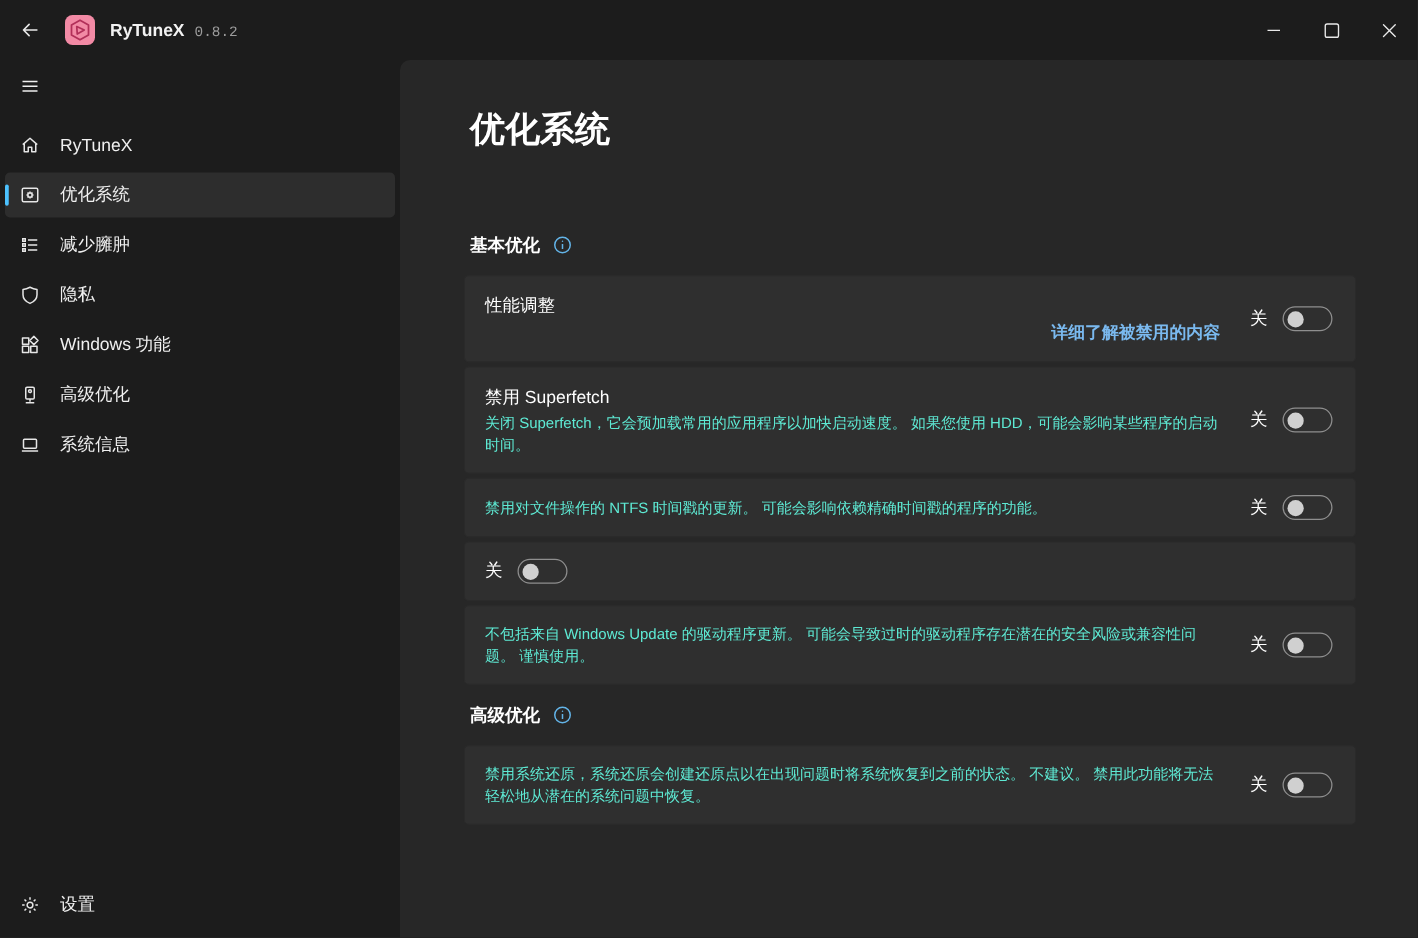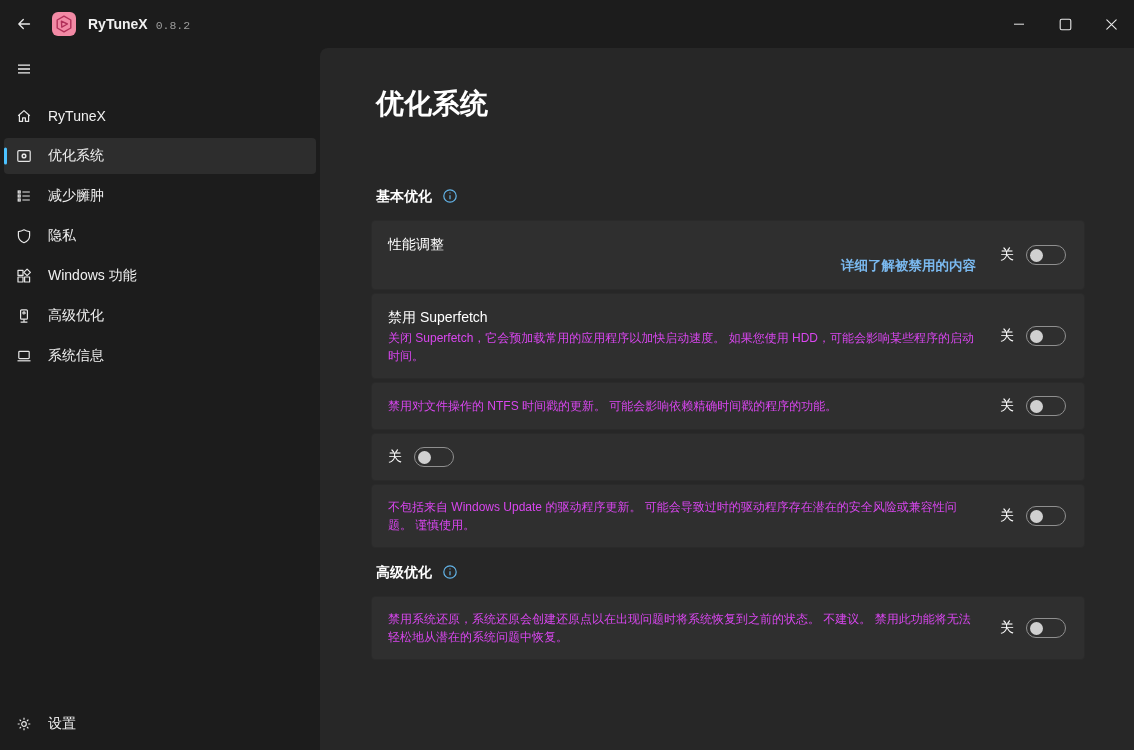--- a/index.html
+++ b/index.html
@@ -34,21 +34,21 @@
   .main{position:absolute;left:320px;top:48px;right:0;bottom:0;background:#272727;border-top-left-radius:8px;}
   .viewport{height:667px;overflow:hidden;padding:0 49px 0 51px;box-sizing:border-box;}
   .page-title{margin:38px 0 0 5px;font-size:28px;line-height:36px;font-weight:700;color:#fff;}
   .section-header{display:flex;align-items:flex-start;gap:10px;margin:66px 0 12px 5px;font-size:14px;font-weight:700;color:#fff;height:20px;}
   .section-header.subsequent{margin-top:16px;}
   .info-icon{width:16px;height:16px;display:flex;color:var(--info,#63b4e8);}
   .cards{display:flex;flex-direction:column;gap:3px;}
   .card{background:#2f2f2f;border:1px solid #2a2a2a;border-radius:4px;display:flex;align-items:center;padding:13px 18px 13px 16px;box-sizing:border-box;}
   .card-text{flex:1;margin-right:24px;}
   .card-title{font-size:14px;line-height:20px;color:#fff;margin-bottom:2px;}
-  .card-desc{font-size:12px;line-height:18px;color:#d946ef;}
+  .card-desc{font-size:12px;line-height:18px;color:#5eead4;}
   .card-link{font-size:13.5px;line-height:20px;color:var(--link,#7ab9ef);cursor:pointer;font-weight:600;text-align:right;}
   .toggle-label{font-size:14px;color:#fff;margin-right:12px;white-space:nowrap;}
   .toggle{width:40px;height:20px;border:1px solid #8f8f8f;border-radius:11px;position:relative;flex:none;box-sizing:border-box;}
   .toggle .knob{position:absolute;left:3px;top:2.5px;width:13px;height:13px;border-radius:50%;background:#d0d0d0;}
   svg{display:block;}
 </style>
 </head>
 <body>
 
 <div class="titlebar">

